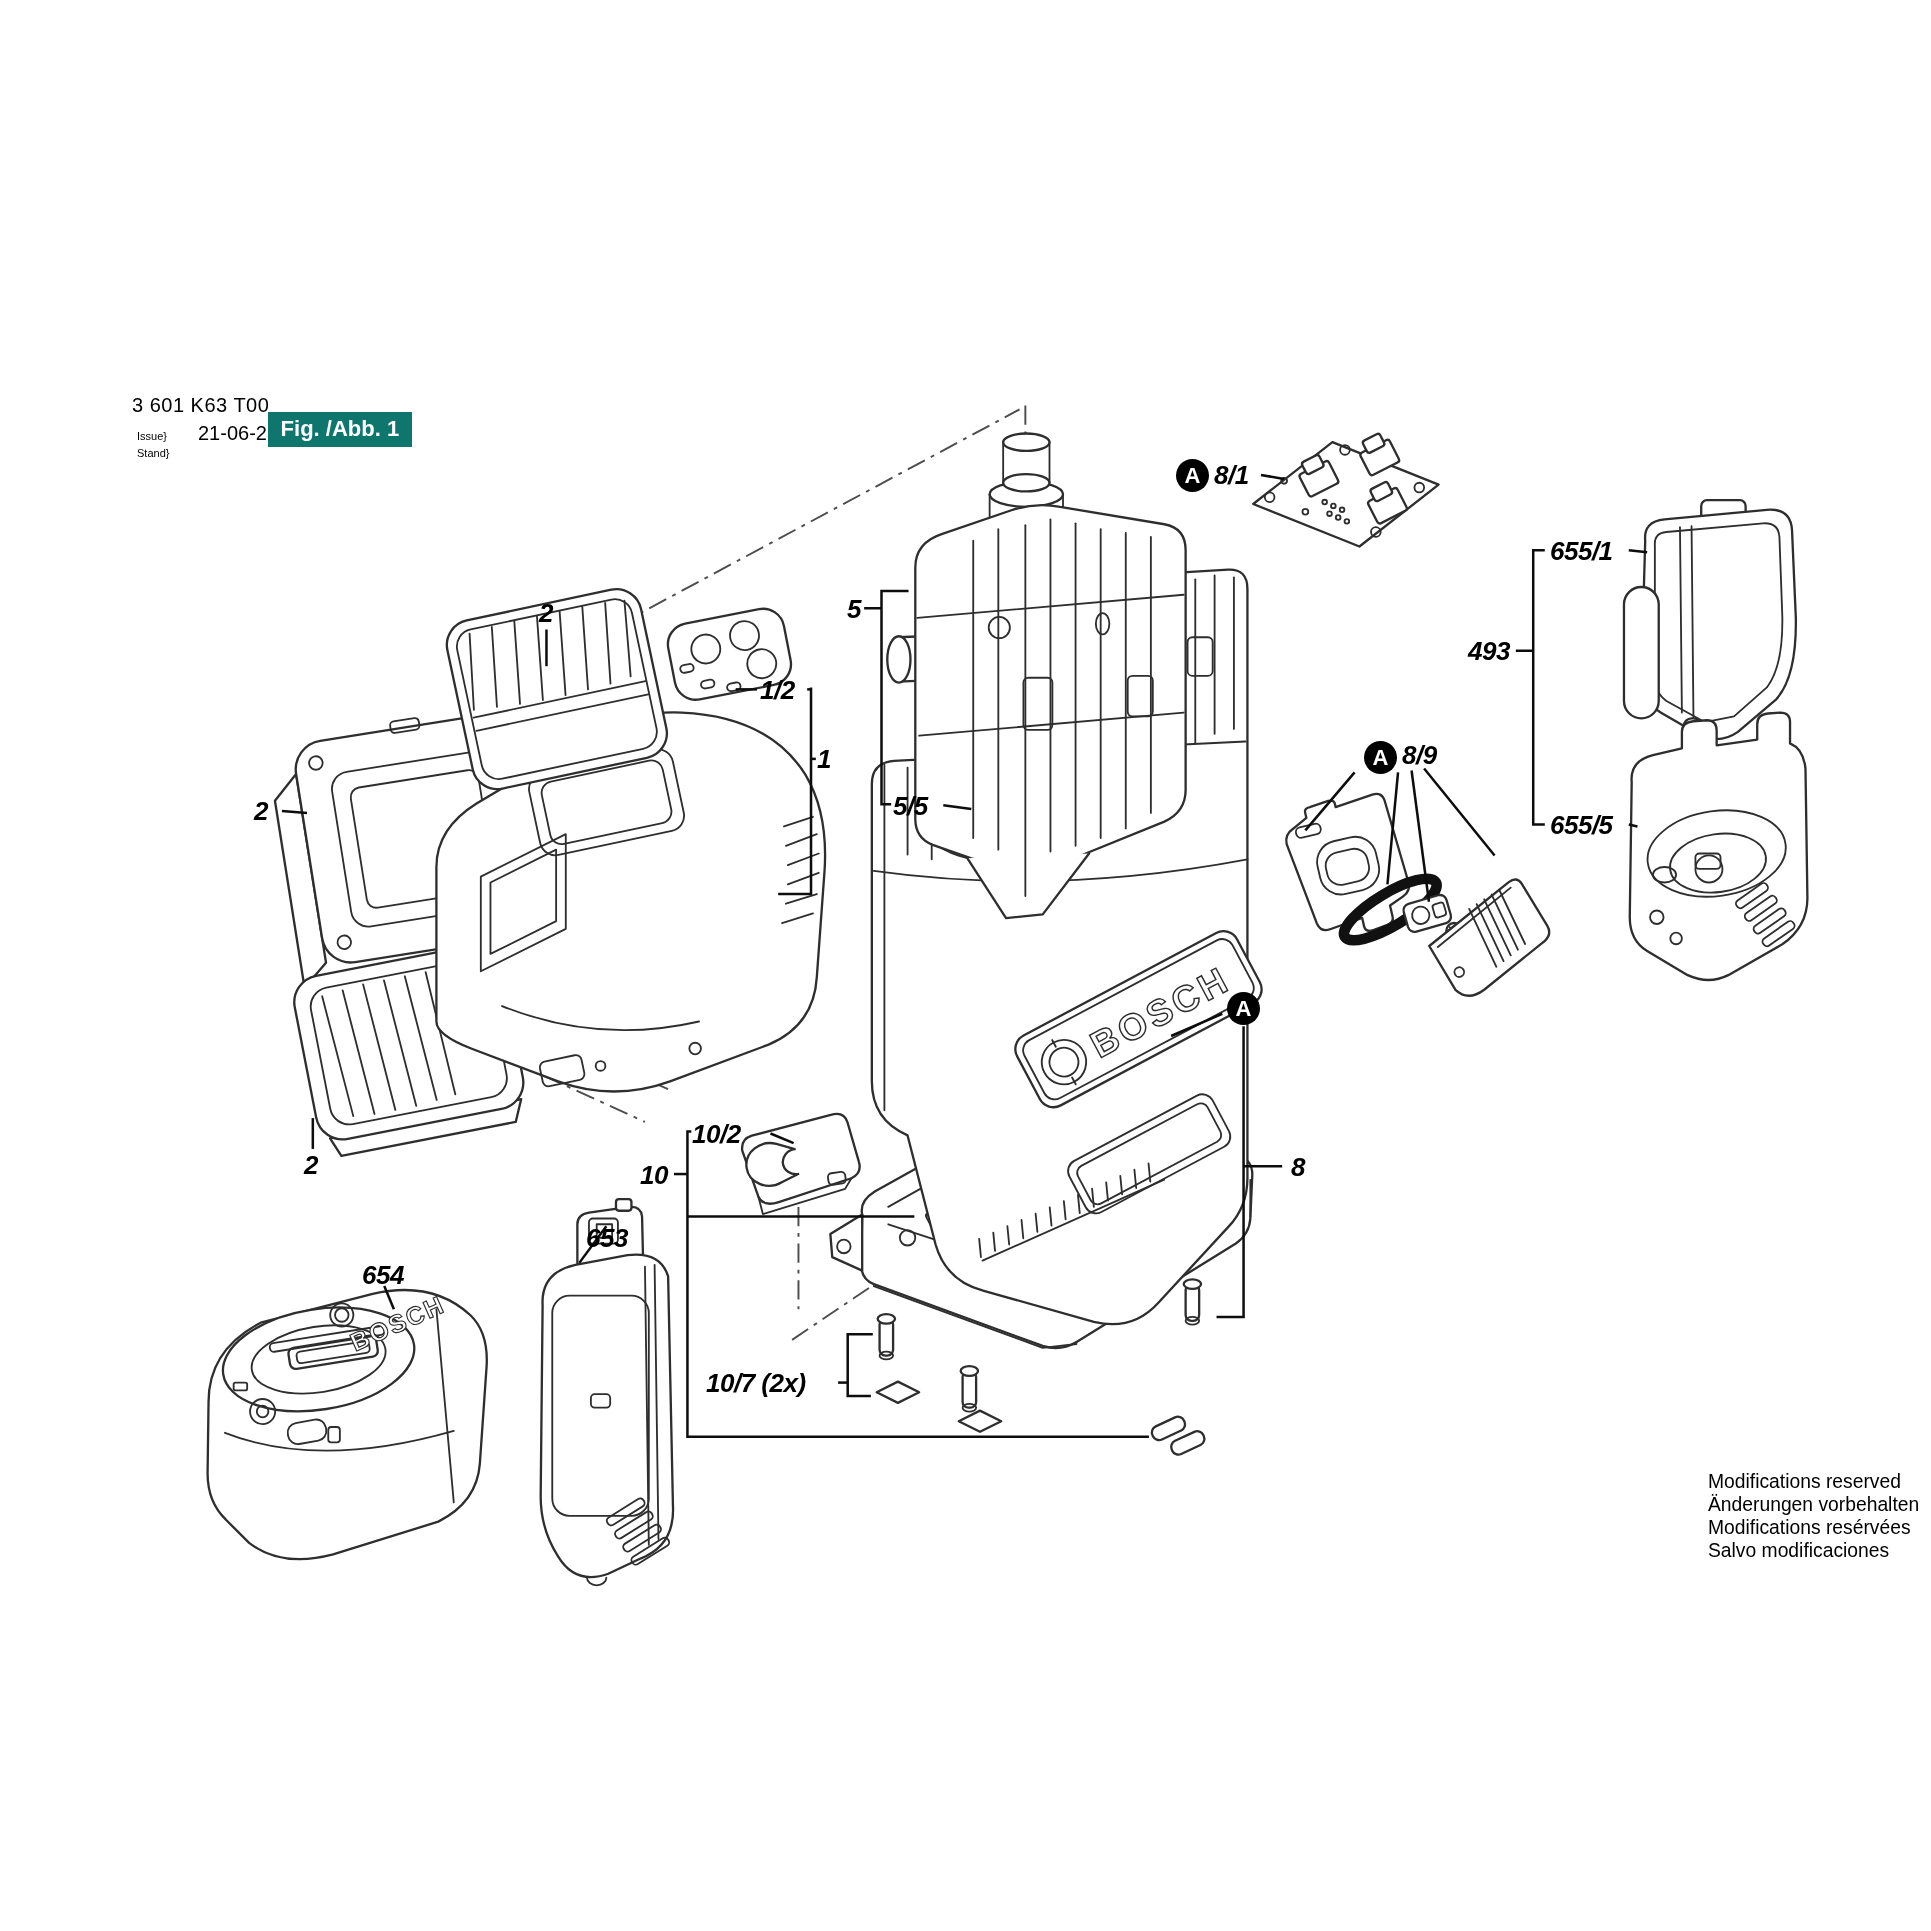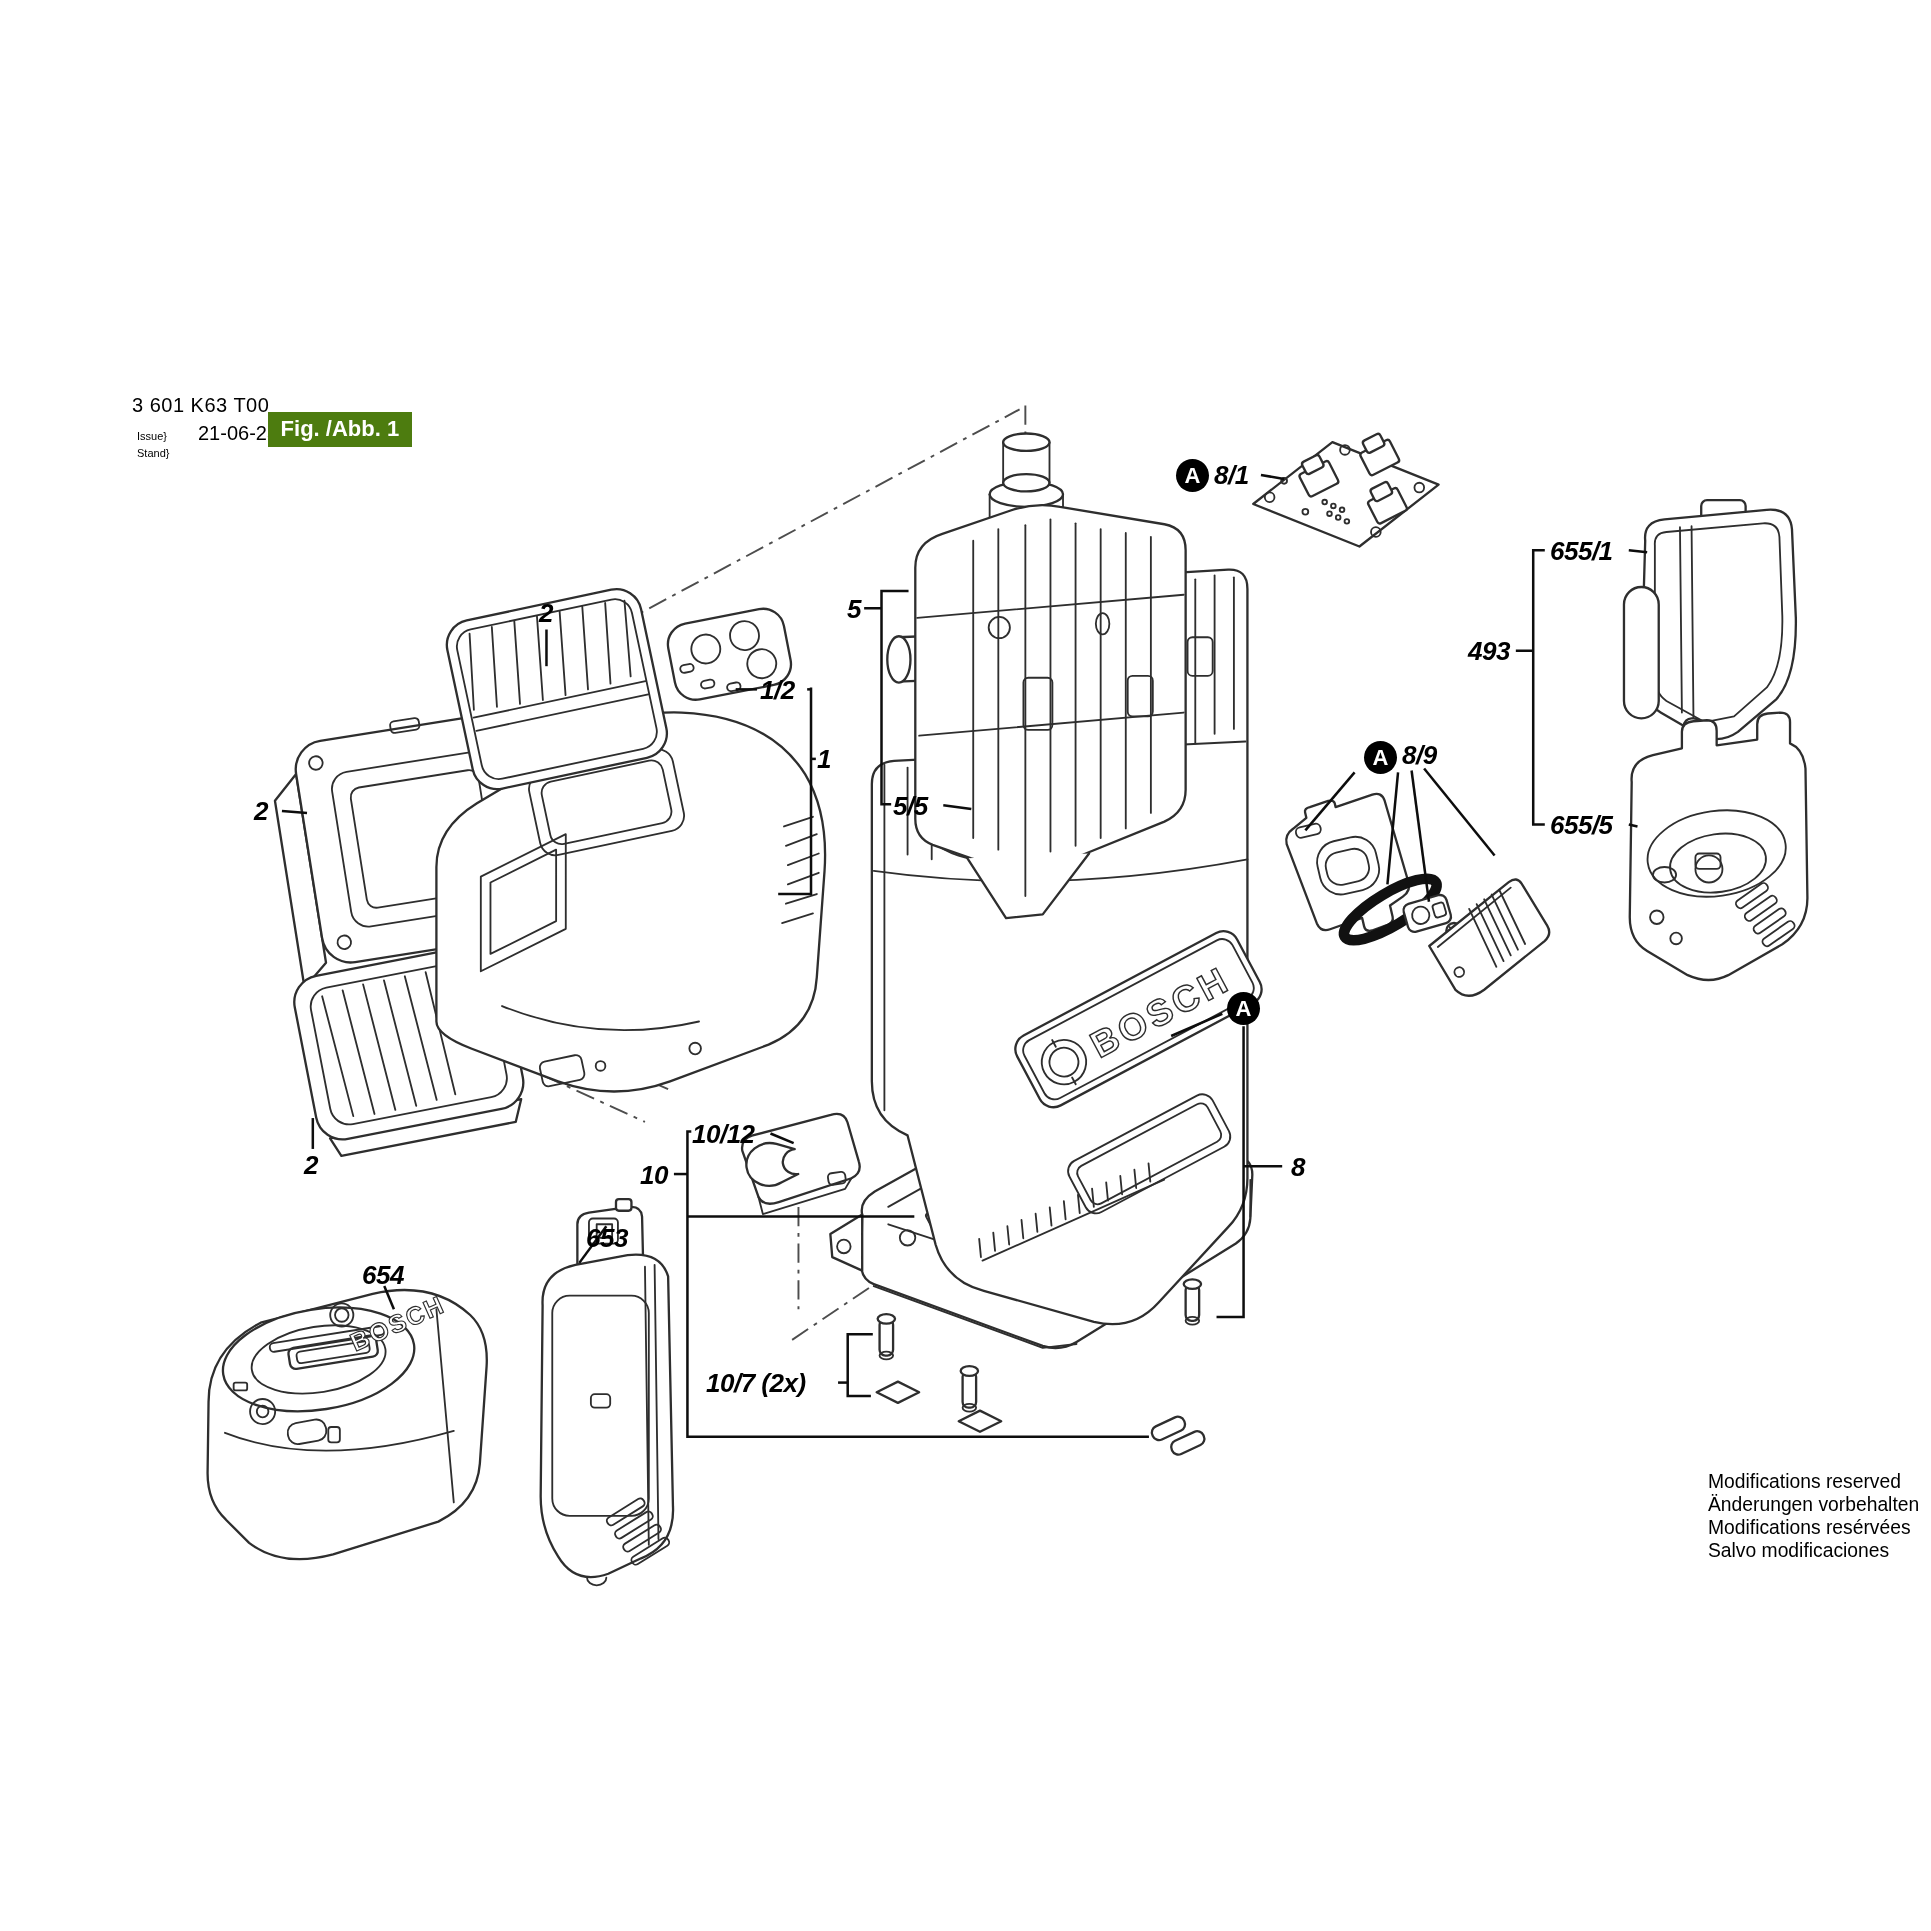--- a/index.html
+++ b/index.html
@@ -17,21 +17,21 @@
   text.brand{font-family:"Liberation Sans",sans-serif;font-weight:bold;fill:#ffffff;
              stroke:#2e2e2e;stroke-width:1.5;letter-spacing:4px;}
   text.brand-small{font-family:"Liberation Sans",sans-serif;font-weight:bold;fill:#ffffff;
              stroke:#2e2e2e;stroke-width:1.2;letter-spacing:2px;}
   .co{position:absolute;font-weight:bold;font-size:26px;line-height:1;letter-spacing:-0.5px;white-space:nowrap;font-style:italic;}
   .acircle{position:absolute;width:33px;height:33px;border-radius:50%;background:#000;color:#fff;
            font-weight:bold;font-size:22px;display:flex;align-items:center;justify-content:center;}
   .hdr-pn{position:absolute;left:132px;top:384px;font-size:20px;letter-spacing:0.5px;margin-top:10px;}
   .hdr-issue{position:absolute;left:137px;top:428px;font-size:11px;line-height:17.4px;}
   .hdr-date{position:absolute;left:198px;top:422px;font-size:20px;}
-  .figbox{position:absolute;left:268px;top:412px;background:#4d7c0f;color:#fff;font-size:22px;
+  .figbox{position:absolute;left:268px;top:412px;background:#0f766e;color:#fff;font-size:22px;
           font-weight:bold;padding:3.9px 12.6px 4.8px 12.6px;}
   .footer{position:absolute;left:1708px;top:1470px;font-size:19.3px;line-height:23px;}
 </style>
 </head>
 <body>
 
 <div class="page">
 
 <svg id="diagram" width="1931" height="1931" viewBox="0 0 2000 2000">
 
@@ -490,21 +490,21 @@
 <div class="co" style="left:254px;top:798px">2</div>
 <div class="co" style="left:304px;top:1152px">2</div>
 <div class="co" style="left:847px;top:596px">5</div>
 <div class="co" style="left:893px;top:793px">5/5</div>
 <div class="co" style="left:1214px;top:462px">8/1</div>
 <div class="co" style="left:1550px;top:538px">655/1</div>
 <div class="co" style="left:1468px;top:638px">493</div>
 <div class="co" style="left:1550px;top:812px">655/5</div>
 <div class="co" style="left:1402px;top:742px">8/9</div>
 <div class="co" style="left:1291px;top:1154px">8</div>
-<div class="co" style="left:692px;top:1121px">10/12</div>
+<div class="co" style="left:692px;top:1121px">10/2</div>
 <div class="co" style="left:640px;top:1162px">10</div>
 <div class="co" style="left:706px;top:1370px">10/7 (2x)</div>
 <div class="co" style="left:586px;top:1225px">653</div>
 <div class="co" style="left:362px;top:1262px">654</div>
 
 <div class="acircle" style="left:1176px;top:459px">A</div>
 <div class="acircle" style="left:1364px;top:741px">A</div>
 <div class="acircle" style="left:1227px;top:992px">A</div>
 
 <div class="footer">

